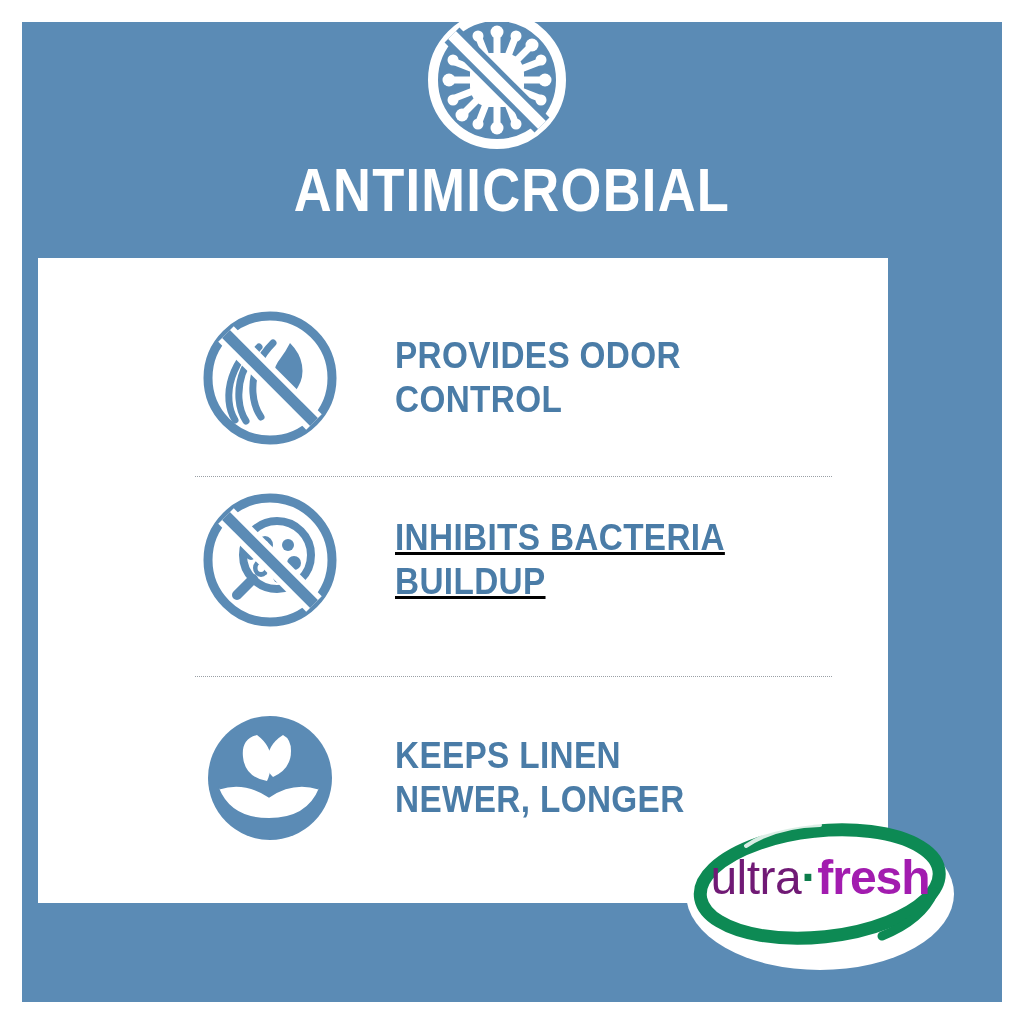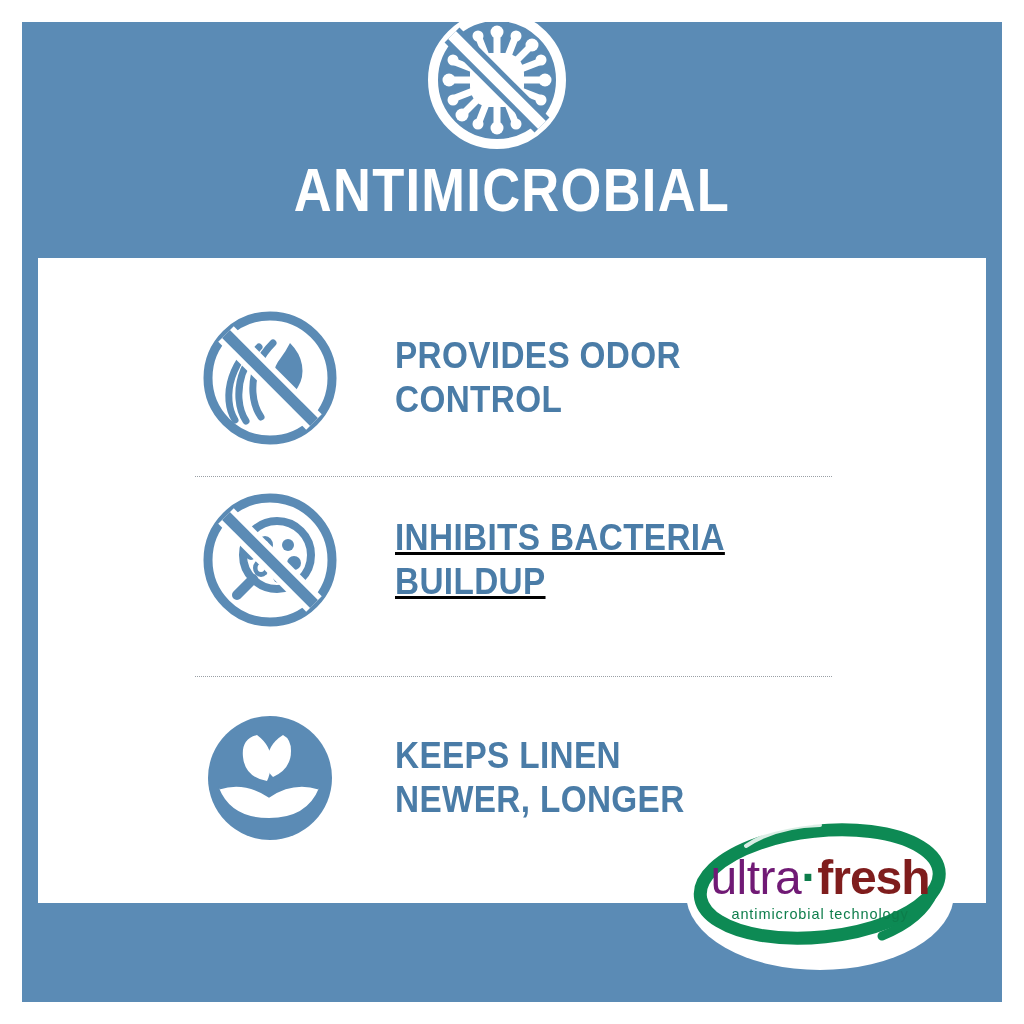--- a/index.html
+++ b/index.html
@@ -63,21 +63,21 @@
     transform-origin: center top;
     line-height: 1;
     white-space: nowrap;
   }
 
   
   .card {
     position: absolute;
     left: 38px;
     top: 258px;
-    width: 948px;
+    width: 850px;
     height: 645px;
     background: #ffffff;
   }
 
   .feature-list {
     position: absolute;
     left: 0;
     top: 0;
     width: 948px;
     height: 645px;
@@ -162,21 +162,21 @@
   .wm-dot {
     font-family: "Liberation Sans", sans-serif;
     font-size: 48px;
     font-weight: bold;
     color: #0d7d4b;
   }
   .wm-fresh {
     font-family: "Liberation Sans", sans-serif;
     font-size: 48px;
     font-weight: bold;
-    color: #7f1d1d;
+    color: #a21caf;
     letter-spacing: -1px;
   }
   .tagline {
     position: absolute;
     left: 0;
     top: 88px;
     width: 268px;
     text-align: center;
     font-family: "Liberation Sans", sans-serif;
     font-size: 14.5px;
@@ -330,16 +330,15 @@
     <svg viewBox="0 0 268 152" width="268" height="152" aria-hidden="true">
 
       <path d="M134 13
                a120 53 0 1 1 -0.5 0" fill="none" stroke="#0d8a54" stroke-width="13" stroke-linecap="round" transform="rotate(-6 134 66)"></path>
       <path d="M196 118 q40 -16 52 -44" fill="none" stroke="#0d8a54" stroke-width="9" stroke-linecap="round"></path>
       <path d="M60 28 q30 -20 74 -21" fill="none" stroke="#ffffff" stroke-width="4" stroke-linecap="round" opacity="0.85"></path>
     </svg>
     <div class="wordmark">
       <span class="wm-ultra">ultra</span><span class="wm-dot">·</span><span class="wm-fresh">fresh</span>
     </div>
-    <div class="tagline">antimicrobial technology</div>
   </div>
 
 </div>
 
 </body></html>

